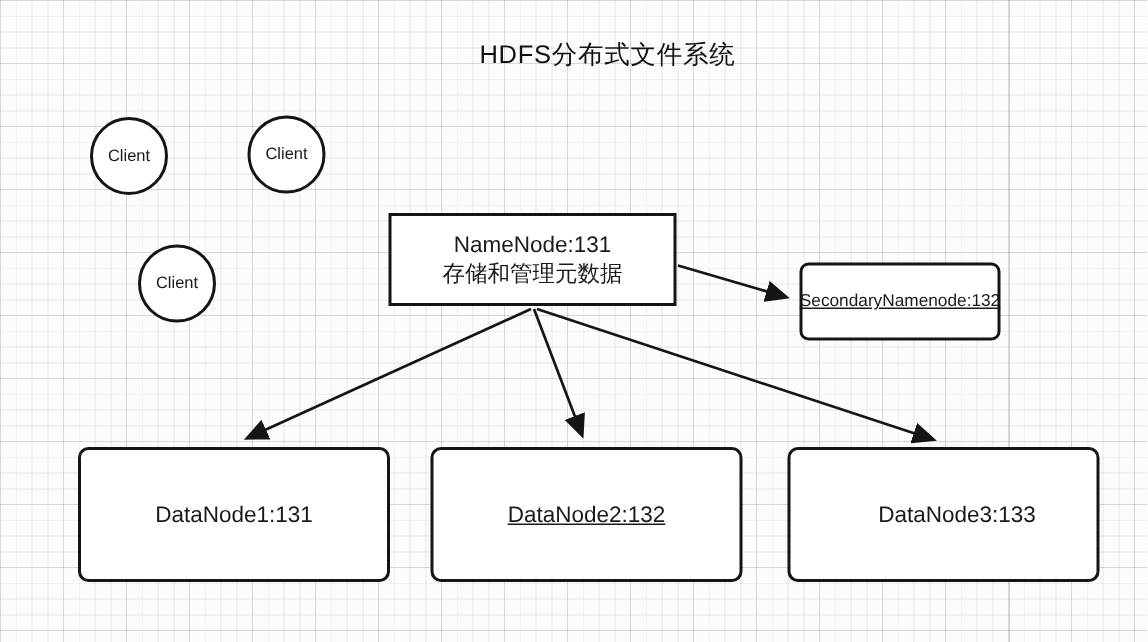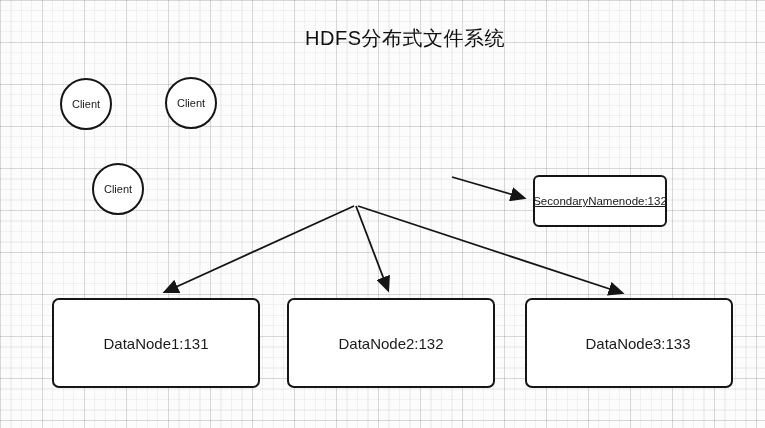--- a/index.html
+++ b/index.html
@@ -17,21 +17,21 @@
     background-image:
       repeating-linear-gradient(to right,  rgba(0,0,0,0.11) 0 1px, transparent 1px 42px),
       repeating-linear-gradient(to bottom, rgba(0,0,0,0.11) 0 1px, transparent 1px 42px),
       repeating-linear-gradient(to right,  rgba(0,0,0,0.045) 0 1px, transparent 1px 10.5px),
       repeating-linear-gradient(to bottom, rgba(0,0,0,0.045) 0 1px, transparent 1px 10.5px);
   }
   .diagram-title {
     position: absolute;
     left: 405px; top: 25px;
     transform: translateX(-50%);
-    font-size: 20px;
+    font-size: 17px;
     letter-spacing: 0.5px;
     white-space: nowrap;
     color: #111;
   }
   .node {
     position: absolute;
     background: #fff;
     border: 2px solid #151515;
     display: flex;
     flex-direction: column;
@@ -60,21 +60,21 @@
     border-radius: 6px;
     font-size: 11.5px;
     text-decoration: underline;
   }
   .datanode-box {
     width: 208px; height: 90px;
     border-radius: 7px;
     font-size: 15px;
   }
   .datanode-1 { left: 52px;  top: 298px; }
-  .datanode-2 { left: 287px; top: 298px; }
+  .datanode-2 { left: 287px; top: 298px; text-decoration: underline; }
   .datanode-3 { left: 525px; top: 298px; padding-left: 18px; }
   .edges-layer {
     position: absolute;
     left: 0; top: 0;
     width: 765px; height: 428px;
     pointer-events: none;
   }
 </style>
 </head>
 <body>
@@ -86,20 +86,24 @@
   <div class="node client-circle client-1">
     <span>Client</span>
   </div>
   <div class="node client-circle client-2">
     <span>Client</span>
   </div>
   <div class="node client-circle client-3">
     <span>Client</span>
   </div>
 
+  <div class="node namenode-box">
+    <span>NameNode:131</span>
+    <span>存储和管理元数据</span>
+  </div>
 
   <div class="node secondary-box">
     <span>SecondaryNamenode:132</span>
   </div>
 
   <div class="node datanode-box datanode-1">
     <span>DataNode1:131</span>
   </div>
   <div class="node datanode-box datanode-2">
     <span>DataNode2:132</span>

